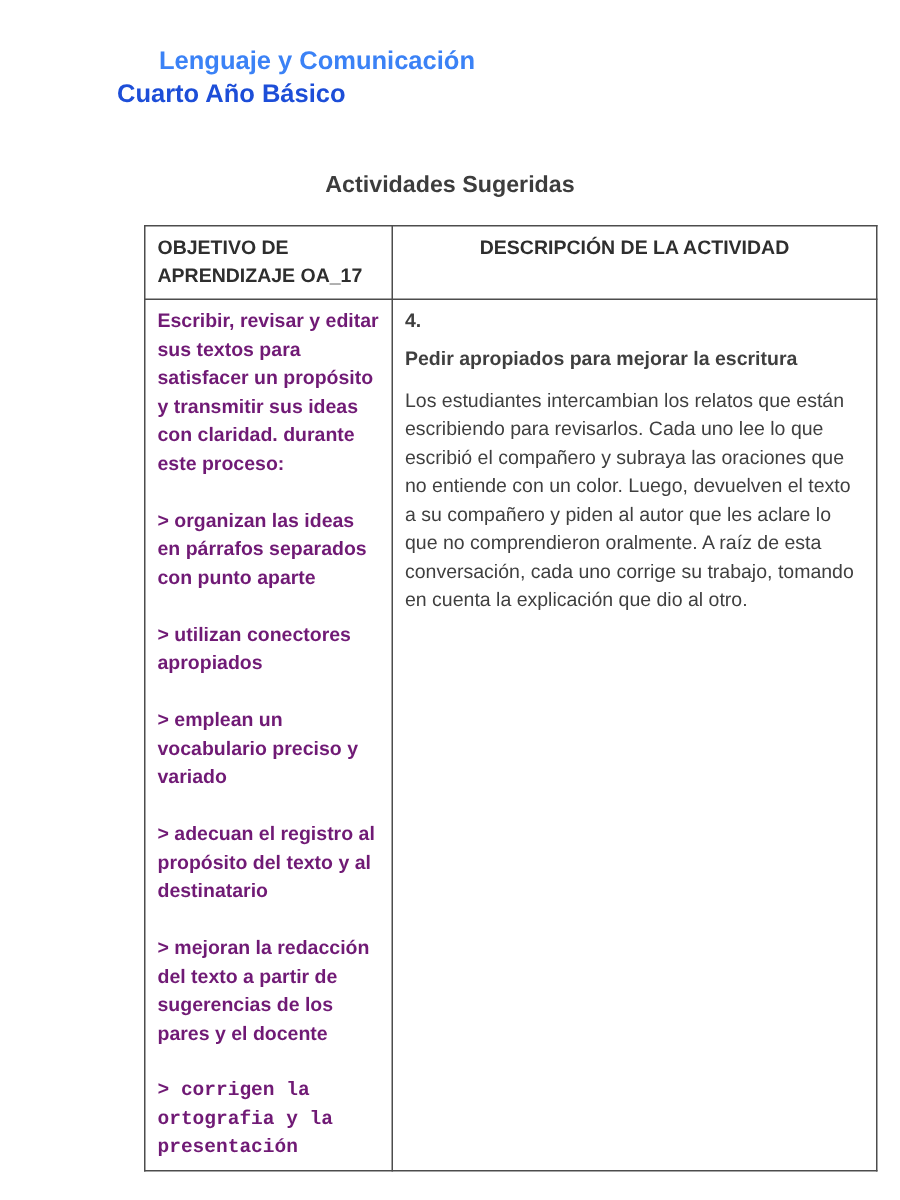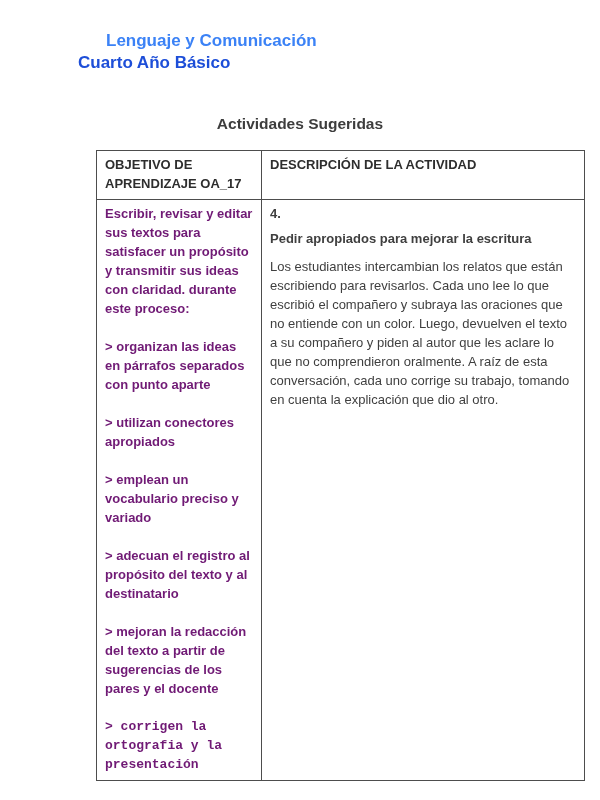--- a/index.html
+++ b/index.html
@@ -64,21 +64,21 @@
   }
   .col-objective { width: 165px; }
   .col-activity  { width: 323px; }
 
   .activity-table th {
     height: 40px;
     font-weight: bold;
     color: #2e2e2e;
   }
   .th-left  { text-align: left; }
-  .th-right { text-align: left; border-radius: 24px; }
+  .th-right { text-align: center; border-radius: 24px; }
 
   .activity-table td { height: 513px; }
 
   .objective-cell { font-weight: bold; color: #701a75; }
   .objective-cell p { margin-bottom: 19px; }
   .objective-cell p:last-child { margin-bottom: 0; font-family: Liberation Mono, monospace; }
 
   .activity-cell { color: #3f3f3f; line-height: 20px; }
   .activity-number { font-weight: bold; margin-bottom: 6px; }
   .activity-title  { font-weight: bold; margin-bottom: 9px; }

